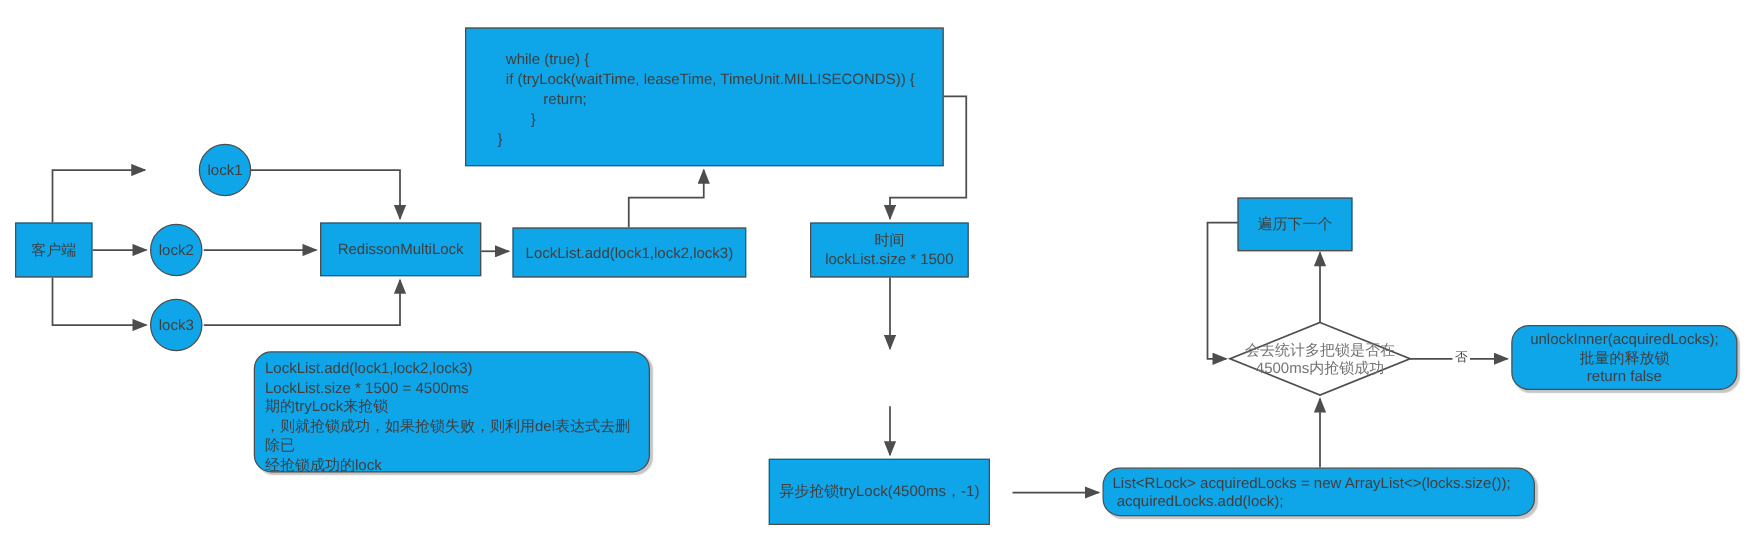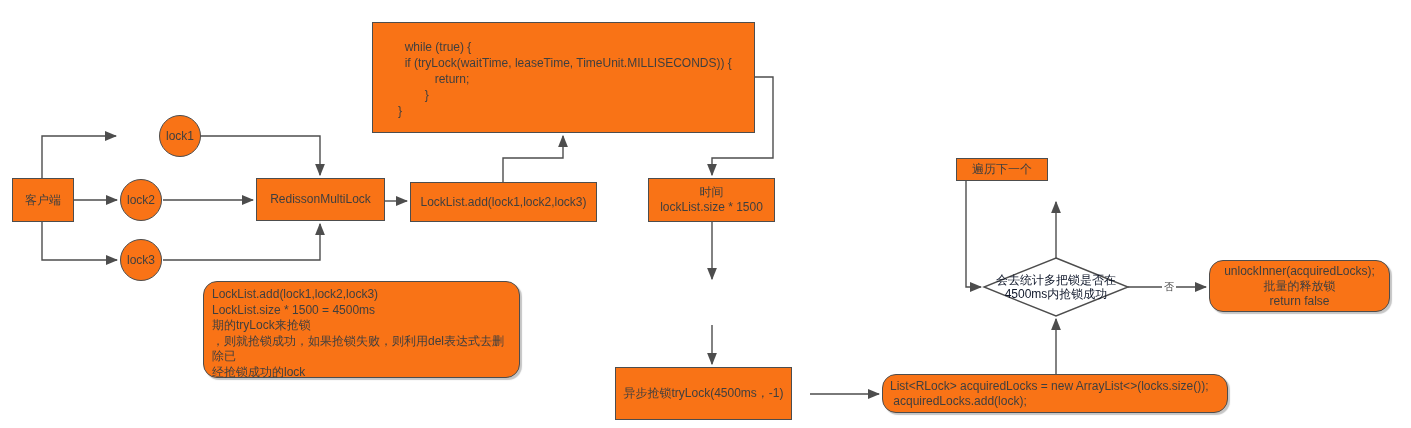--- a/index.html
+++ b/index.html
@@ -9,21 +9,21 @@
     height: 428px;
     background: #ffffff;
     font-family: "Liberation Sans", "DejaVu Sans", sans-serif;
     color: #3f3f3f;
     overflow: hidden;
   }
   #edges { position: absolute; left: 0; top: 0; width: 1411px; height: 428px; }
   .node {
     position: absolute;
     box-sizing: border-box;
-    background: #f97316;
+    background: #0ea5e9;
     border: 1px solid #4d4d4d;
     display: flex;
     flex-direction: column;
     align-items: center;
     justify-content: center;
     font-size: 12px;
     line-height: 15px;
     text-align: center;
     color: #3f3f3f;
   }
@@ -47,21 +47,21 @@
   .note-line { line-height: 15.6px; white-space: pre-wrap; }
   .diamond-label {
     position: absolute;
     display: flex;
     flex-direction: column;
     align-items: center;
     justify-content: center;
     font-size: 12px;
     line-height: 14px;
     text-align: left;
-    color: #0f172a;
+    color: #737373;
   }
   .edge-label {
     position: absolute;
     background: #ffffff;
     font-size: 10px;
     line-height: 12px;
     padding: 0 2px;
     color: #3f3f3f;
   }
 </style>
@@ -140,21 +140,21 @@
   <div class="node left-align shadow" style="left:882px; top:374px; width:346px; height:39px;">
     <div class="pre-line">List&lt;RLock&gt; acquiredLocks = new ArrayList&lt;&gt;(locks.size());</div>
     <div class="pre-line"> acquiredLocks.add(lock);</div>
   </div>
 
   <div class="diamond-label" style="left:984px; top:260px; width:144px; height:54px;">
     <div>会去统计多把锁是否在</div>
     <div>4500ms内抢锁成功</div>
   </div>
 
-  <div class="node" style="left:956px; top:158px; width:92px; height:23px;">
+  <div class="node" style="left:990px; top:158px; width:92px; height:43px;">
     <div>遍历下一个</div>
   </div>
 
   <div class="node shadow" style="left:1209px; top:260px; width:181px; height:52px;">
     <div>unlockInner(acquiredLocks);</div>
     <div>批量的释放锁</div>
     <div>return false</div>
   </div>
 
   <div class="node note-node shadow" style="left:203px; top:281px; width:317px; height:97px;">

